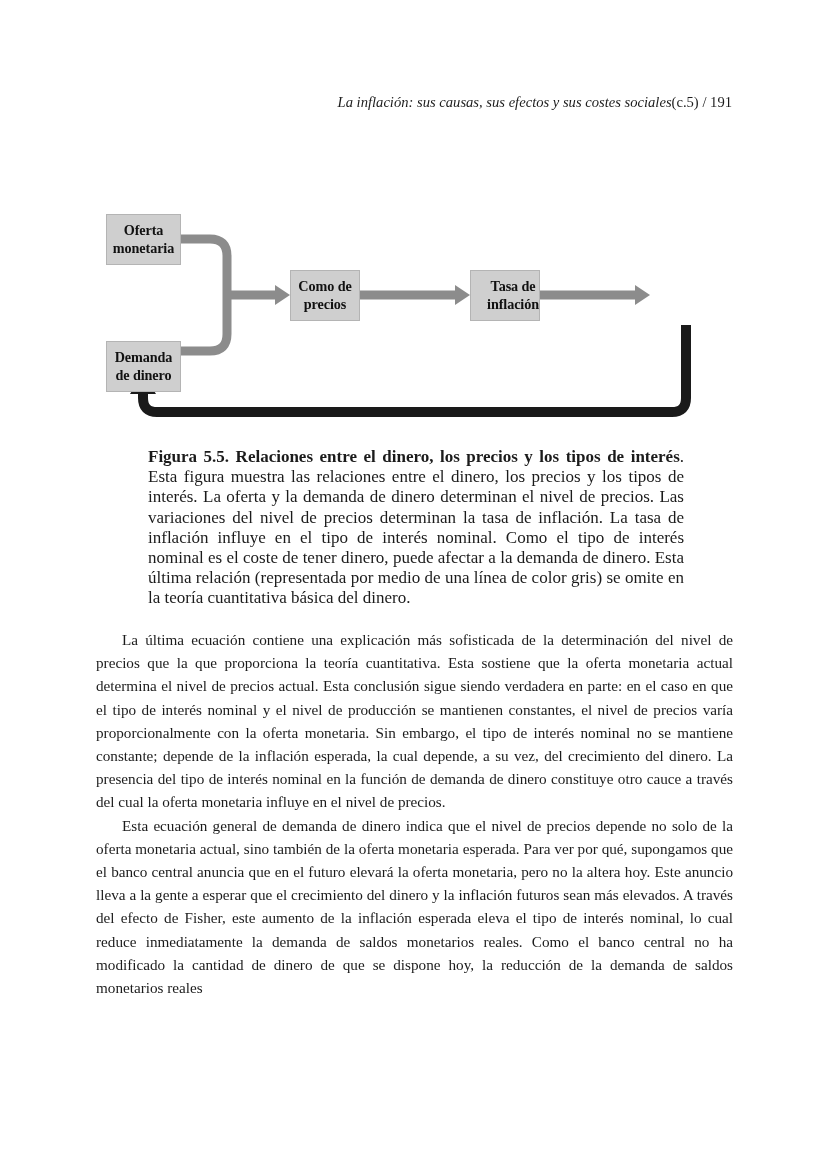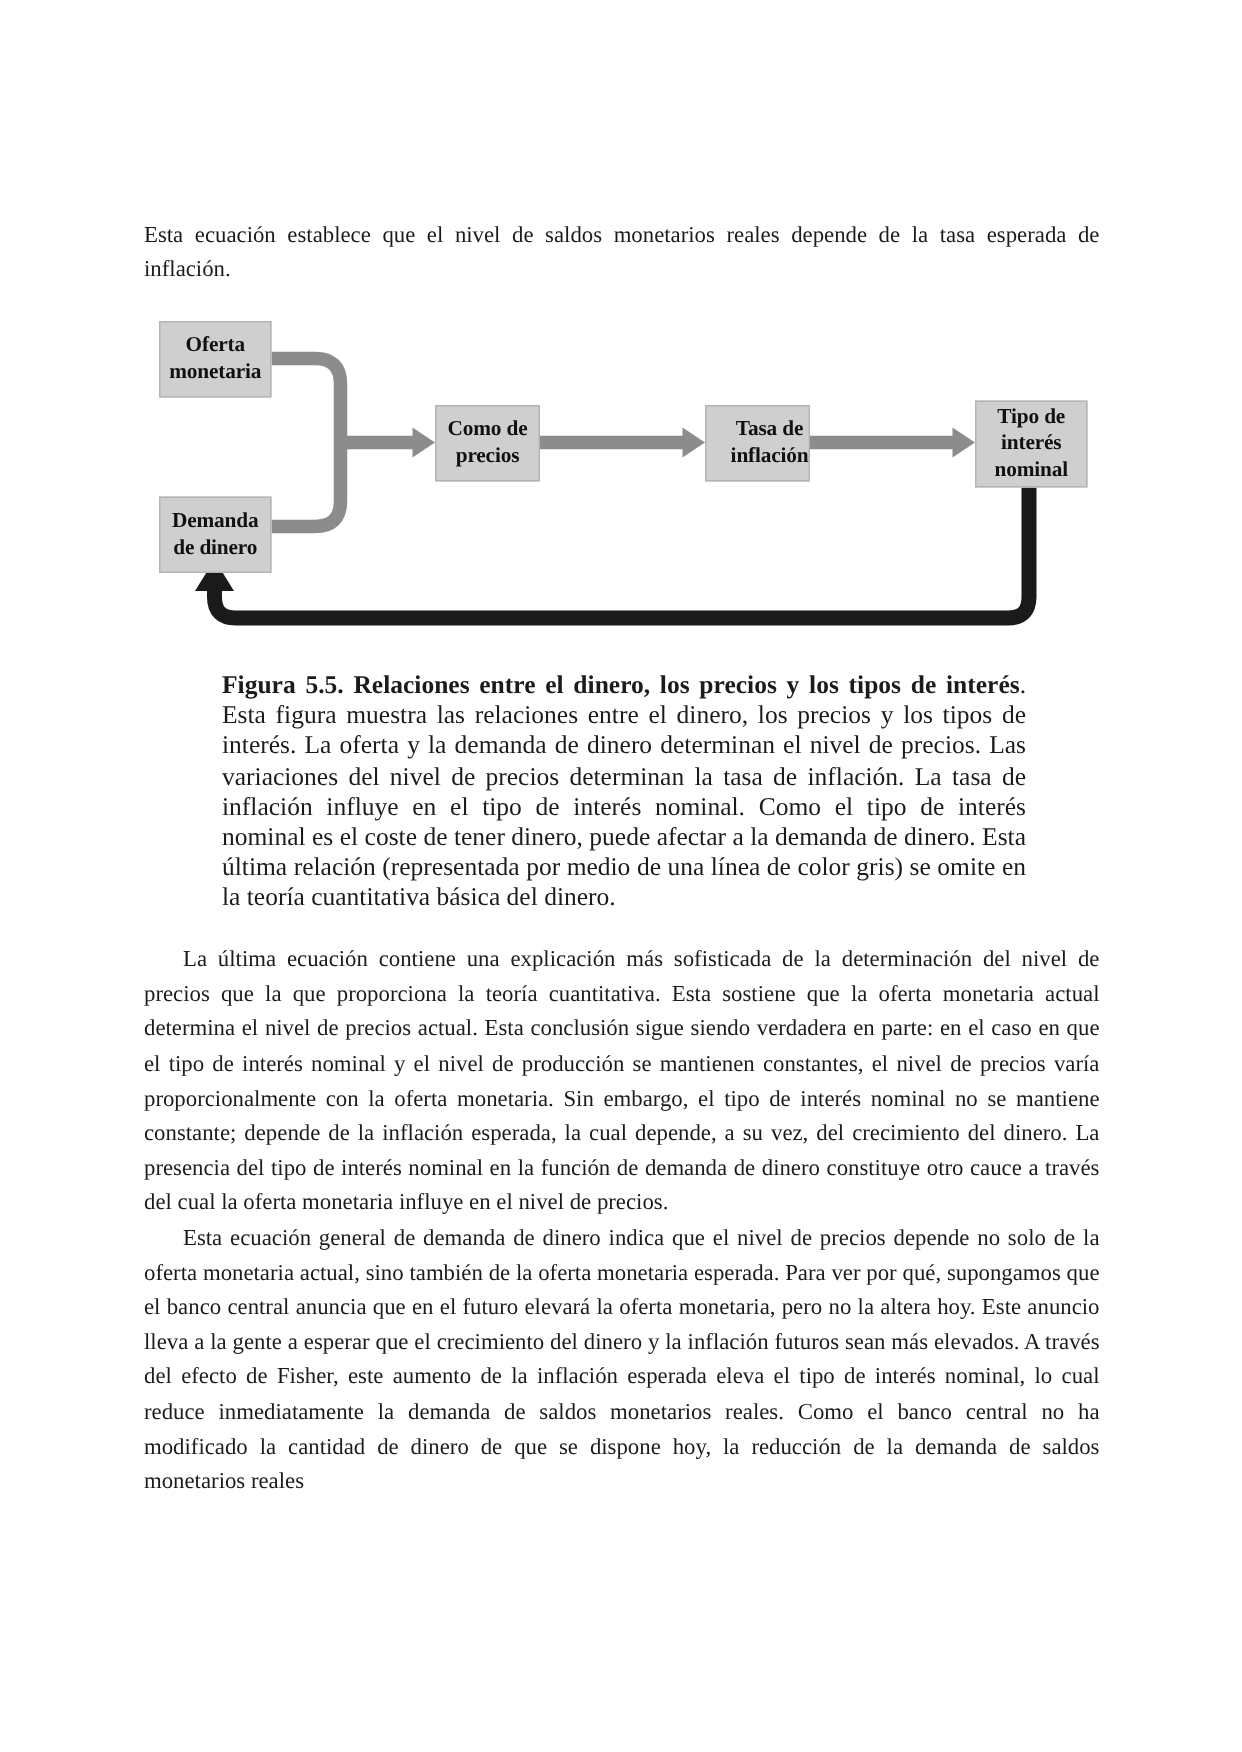--- a/index.html
+++ b/index.html
@@ -100,21 +100,21 @@
     font-family: "Liberation Serif", "DejaVu Serif", serif;
     font-weight: bold;
     font-size: 14.2px;
     line-height: 17.6px;
     color: #111111;
     letter-spacing: -0.1px;
   }
   .fig-box span { display: block; }
 
   #box-oferta   { left: 106px; top: 214px;  width: 75px;  height: 51px; }
-  #box-demanda  { left: 106px; top: 331px;  width: 75px;  height: 51px; text-align: center; }
+  #box-demanda  { left: 106px; top: 341px;  width: 75px;  height: 51px; text-align: center; }
   #box-nivel    { left: 290px; top: 270px;  width: 70px;  height: 51px; }
   #box-tasa     { left: 470px; top: 270px;  width: 70px;  height: 51px; justify-content: flex-end; }
   #box-tipo     { left: 650px; top: 267px;  width: 75px;  height: 58px; }
 
   
   .caption {
     position: absolute;
     left: 148px;
     top: 447px;
     width: 536px;
@@ -125,24 +125,26 @@
   }
   .caption b {
     font-weight: bold;
   }
 </style>
 </head>
 <body>
 
 <div class="page">
 
-
-  <div class="textcol" id="intro-para">
-    <p>Esta ecuación establece que el nivel de saldos monetarios reales depende de la tasa esperada de inflación.</p>
-  </div>
+  <div class="running-head">
+    <span class="rh-title">La inflación: sus causas, sus efectos y sus costes sociales</span><span class="rh-chapter">(c.5)</span>
+    <span class="rh-sep">/</span>
+    <span class="rh-folio">191</span>
+  </div>
+
 
   <div class="figure">
     <svg width="828" height="1168" viewBox="0 0 828 1168">
 
       <g fill="none" stroke="#8c8c8c" stroke-width="9" stroke-linecap="butt">
         <path d="M 181 239 L 210 239 Q 227 239 227 256 L 227 334 Q 227 351 210 351 L 181 351"></path>
       </g>
 
       <g>
         <line x1="227" y1="295" x2="277" y2="295" stroke="#8c8c8c" stroke-width="9"></line>
@@ -186,27 +188,20 @@
       </div>
     </div>
 
     <div class="fig-box" id="box-tasa">
       <div>
         <span>Tasa de</span>
         <span>inflación</span>
       </div>
     </div>
 
-    <div class="fig-box" id="box-tipo">
-      <div>
-        <span>Tipo de</span>
-        <span>interés</span>
-        <span>nominal</span>
-      </div>
-    </div>
   </div>
 
   <div class="caption">
     <b>Figura 5.5. Relaciones entre el dinero, los precios y los tipos de interés</b><span>. Esta figura muestra las relaciones entre el dinero, los precios y los tipos de interés. La oferta y la demanda de dinero determinan el nivel de precios. Las variaciones del nivel de precios determinan la tasa de inflación. La tasa de inflación influye en el tipo de interés nominal. Como el tipo de interés nominal es el coste de tener dinero, puede afectar a la demanda de dinero. Esta última relación (representada por medio de una línea de color gris) se omite en la teoría cuantitativa básica del dinero.</span>
   </div>
 
   <div class="textcol" id="body-block">
     <p class="indent">La última ecuación contiene una explicación más sofisticada de la determinación del nivel de precios que la que proporciona la teoría cuantitativa. Esta sostiene que la oferta monetaria actual determina el nivel de precios actual. Esta conclusión sigue siendo verdadera en parte: en el caso en que el tipo de interés nominal y el nivel de producción se mantienen constantes, el nivel de precios varía proporcionalmente con la oferta monetaria. Sin embargo, el tipo de interés nominal no se mantiene constante; depende de la inflación esperada, la cual depende, a su vez, del crecimiento del dinero. La presencia del tipo de interés nominal en la función de demanda de dinero constituye otro cauce a través del cual la oferta monetaria influye en el nivel de precios.</p>
     <p class="indent">Esta ecuación general de demanda de dinero indica que el nivel de precios depende no solo de la oferta monetaria actual, sino también de la oferta monetaria esperada. Para ver por qué, supongamos que el banco central anuncia que en el futuro elevará la oferta monetaria, pero no la altera hoy. Este anuncio lleva a la gente a esperar que el crecimiento del dinero y la inflación futuros sean más elevados. A través del efecto de Fisher, este aumento de la inflación esperada eleva el tipo de interés nominal, lo cual reduce inmediatamente la demanda de saldos monetarios reales. Como el banco central no ha modificado la cantidad de dinero de que se dispone hoy, la reducción de la demanda de saldos monetarios reales</p>
   </div>

